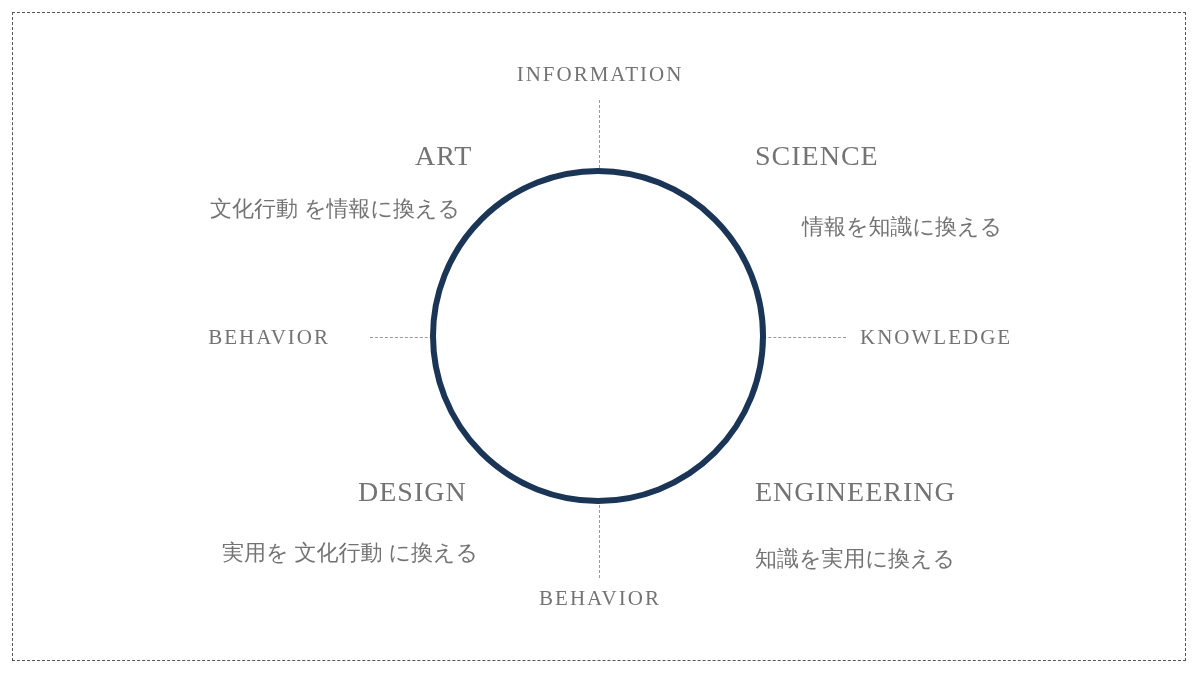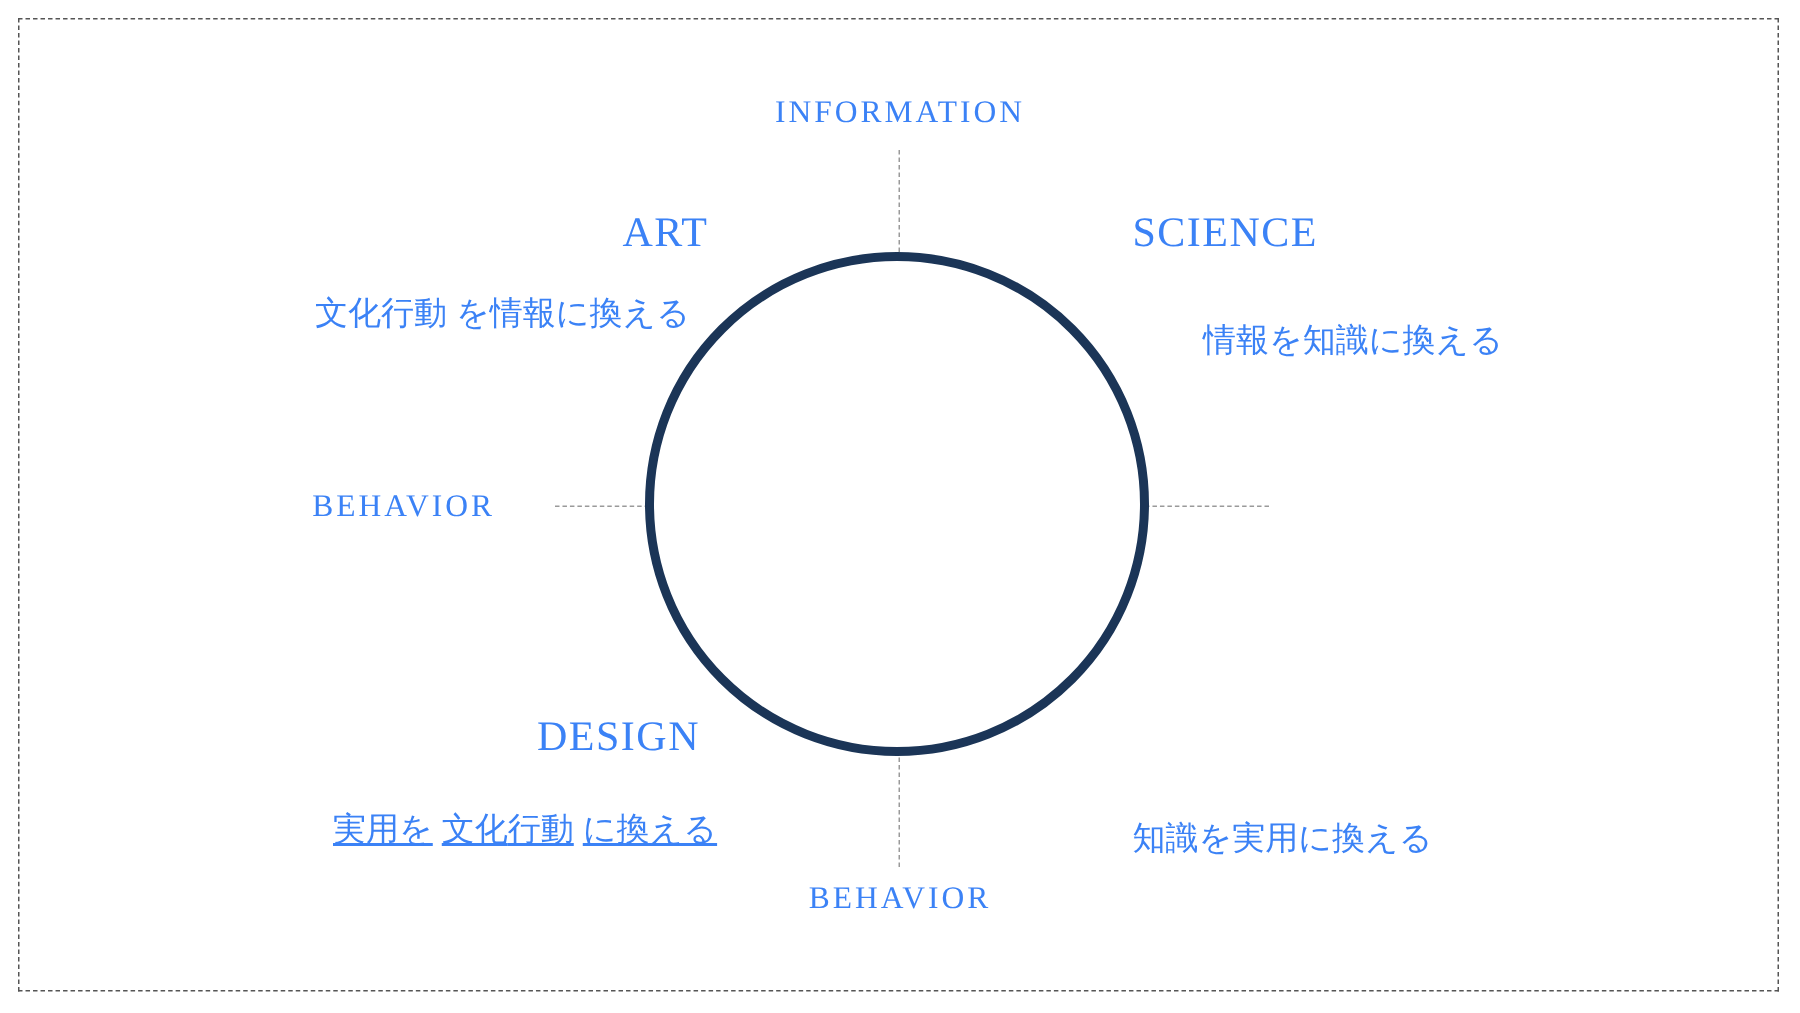--- a/index.html
+++ b/index.html
@@ -6,21 +6,21 @@
     margin: 0;
     padding: 0;
     background: #ffffff;
   }
   .canvas {
     position: relative;
     width: 1200px;
     height: 675px;
     background: #ffffff;
     font-family: "Liberation Serif", "DejaVu Serif", serif;
-    color: #3b82f6;
+    color: #737373;
     overflow: hidden;
   }
   .outer-border {
     position: absolute;
     left: 12px;
     top: 12px;
     width: 1174px;
     height: 649px;
     border: 1.5px dashed #555555;
     box-sizing: border-box;
@@ -91,21 +91,21 @@
     font-size: 22px;
     white-space: nowrap;
   }
   .desc-row {
     position: absolute;
     display: flex;
     align-items: center;
     gap: 6px;
   }
   .desc-row.art-desc    { left: 210px; top: 190px; }
-  .desc-row.design-desc { left: 222px; top: 534px; text-decoration: underline; }
+  .desc-row.design-desc { left: 222px; top: 534px; }
   .stack {
     display: flex;
     flex-direction: row;
     align-items: center;
   }
   .stack .jp {
     line-height: 1.75;
   }
   .desc-single {
     position: absolute;
@@ -121,26 +121,28 @@
 <div class="canvas">
 
   <div class="outer-border"></div>
 
   <div class="axis-v"></div>
   <div class="axis-h"></div>
 
   <div class="circle"></div>
 
   <div class="axis-label top">INFORMATION</div>
+  <div class="axis-label right">KNOWLEDGE</div>
   <div class="axis-label bottom">BEHAVIOR</div>
   <div class="axis-label left">BEHAVIOR</div>
 
   <div class="quad-label art">ART</div>
   <div class="quad-label science">SCIENCE</div>
   <div class="quad-label design">DESIGN</div>
+  <div class="quad-label engineering">ENGINEERING</div>
 
   <div class="desc-row art-desc">
     <div class="stack">
       <span class="jp">文化</span>
       <span class="jp">行動</span>
     </div>
     <span class="jp">を情報に換える</span>
   </div>
 
   <div class="desc-single science-desc">情報を知識に換える</div>

